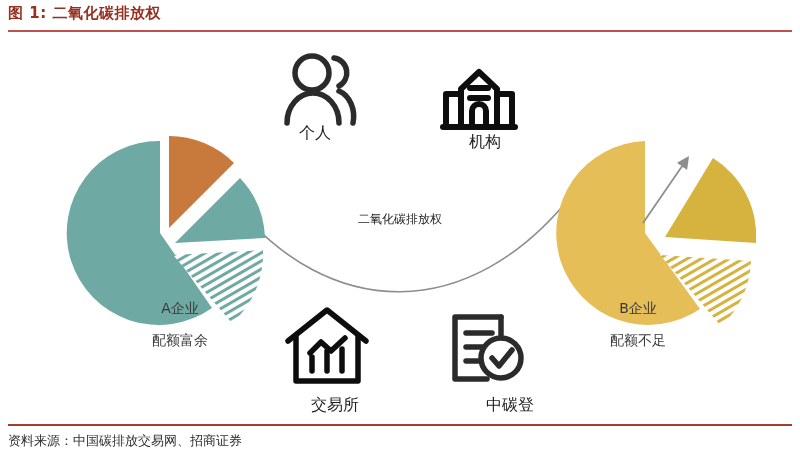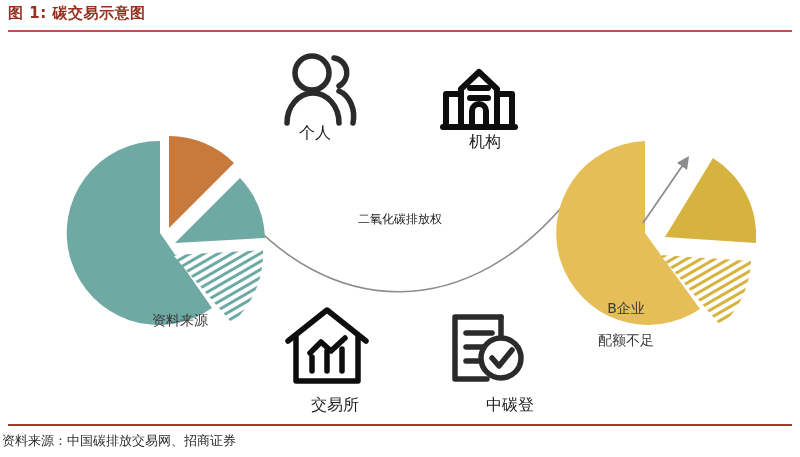--- a/index.html
+++ b/index.html
@@ -27,21 +27,21 @@
     position:absolute;left:8px;top:30px;width:784px;height:2px;
     background:#c0504d;
   }
 
   
   .footer-rule{
     position:absolute;left:8px;top:424px;width:784px;height:2px;
     background:#a83c2c;
   }
   .footer-text{
-    position:absolute;left:2px;top:432px;
+    position:absolute;left:8px;top:432px;
     font-size:13px;color:#2f2f2f;white-space:nowrap;
     font-family:"DejaVu Sans",sans-serif;
   }
 
   
   .canvas{
     position:absolute;left:0;top:33px;width:696px;height:391px;
   }
   .canvas > svg{position:absolute;left:0;top:0;}
 
@@ -57,29 +57,29 @@
   .icon-label{font-size:16px;}
   .pie-label{font-size:14px;color:#3a3a3a;}
   .flow-label{font-size:12px;color:#1d1d1d;}
 
   .lbl-geren   {left:255px;top:88px;width:120px;}
   .lbl-jigou   {left:425px;top:97px;width:120px;}
   .lbl-jiaoyisuo{left:265px;top:360px;width:140px;}
   .lbl-zhongtandeng{left:440px;top:360px;width:140px;}
   .lbl-flow    {left:300px;top:178px;width:200px;}
   .lbl-a       {left:90px;top:265px;width:180px;}
-  .lbl-b       {left:536px;top:265px;width:180px;}
+  .lbl-b       {left:548px;top:265px;width:180px;}
 </style>
 </head>
 <body>
 
 <div class="figure-root">
 
   <div class="title-bar">
-    <div class="title-text">图 1: 碳交易示意图</div>
+    <div class="title-text">图 1: 二氧化碳排放权</div>
     <div class="title-rule"></div>
   </div>
 
   <div class="canvas">
 
     <svg width="800" height="391" viewBox="0 0 800 391" xmlns="http://www.w3.org/2000/svg">
       <defs>
 
         <pattern id="hatchTeal" width="7" height="7" patternUnits="userSpaceOnUse" patternTransform="rotate(60)">
           <rect width="7" height="7" fill="#ffffff"></rect>
@@ -211,22 +211,23 @@
 
     <div class="cn-label icon-label lbl-jigou">机构</div>
 
     <div class="cn-label icon-label lbl-zhongtandeng">中碳登</div>
 
     <div class="cn-label flow-label lbl-flow">
       <div>二氧化碳排放权</div>
     </div>
 
     <div class="cn-label pie-label lbl-a">
+      <div>A企业</div>
       <div style="height:12px"></div>
-      <div>资料来源</div>
+      <div>配额富余</div>
     </div>
 
     <div class="cn-label pie-label lbl-b">
       <div>B企业</div>
       <div style="height:12px"></div>
       <div>配额不足</div>
     </div>
 
   </div>
 

